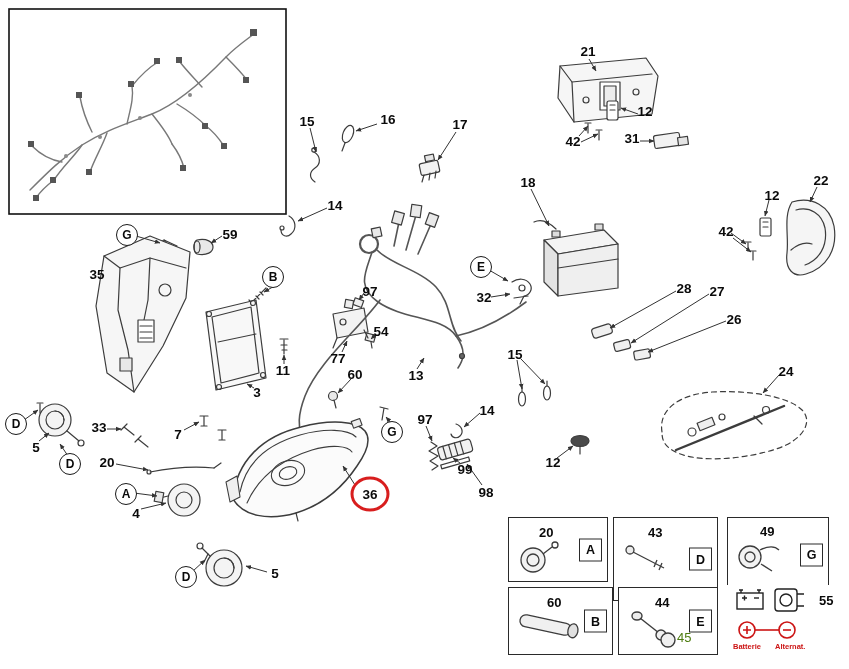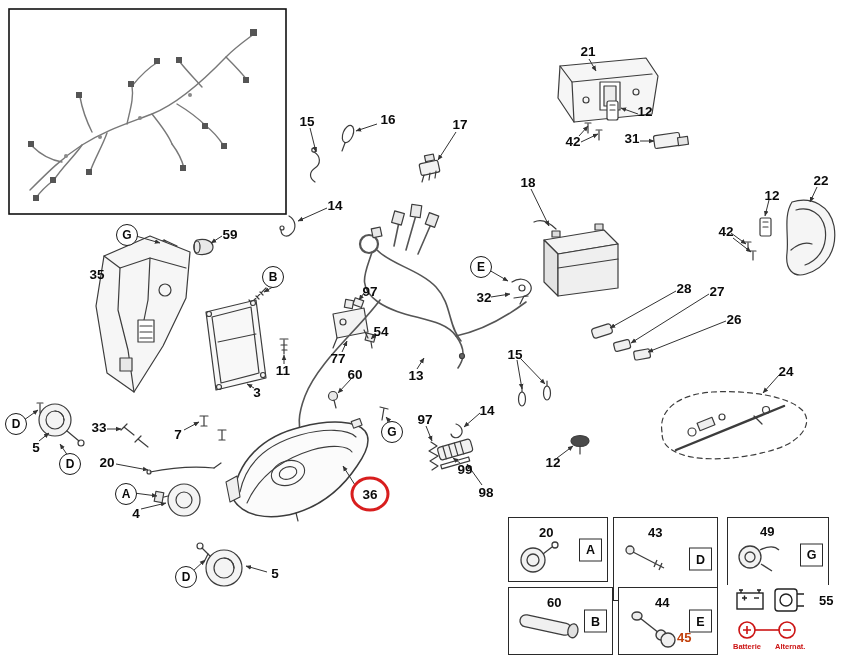--- a/index.html
+++ b/index.html
@@ -19,21 +19,21 @@
     font-size:12px; font-weight:700; color:#0a0a0a; background:#fff;
     transform:translate(-50%,-50%); z-index:4;
   }
   .hl-ring {
     position:absolute; width:39px; height:35px; border:3.6px solid #d81e1e; border-radius:50%;
     transform:translate(-50%,-50%); z-index:3; background:transparent;
   }
   .cell { position:absolute; border:1.7px solid #2a2a2a; background:#fff; z-index:2; }
   .cell.noborder { border:none;text-decoration:underline; }
   .cell .num { position:absolute; font-size:13px; font-weight:700; color:#0a0a0a; z-index:2;}
-  .cell .num2 { position:absolute; font-size:13px; font-weight:700; color:#c2410c; z-index:2;}
+  .cell .num2 { position:absolute; font-size:13px; font-weight:400; color:#4d7c0f; z-index:2;}
   .cell .lbox {
     position:absolute; right:5px; top:50%; transform:translateY(-50%);
     width:23px; height:23px; border:1.7px solid #2a2a2a; background:#fff;
     display:flex; align-items:center; justify-content:center;
     font-size:12.5px; font-weight:700; color:#0a0a0a;
   }
   .cell .cicon { position:absolute; }
   .redlabel { position:absolute; color:#cc1414; font-size:7.5px; font-weight:700; white-space:nowrap; }
 </style>
 </head>

